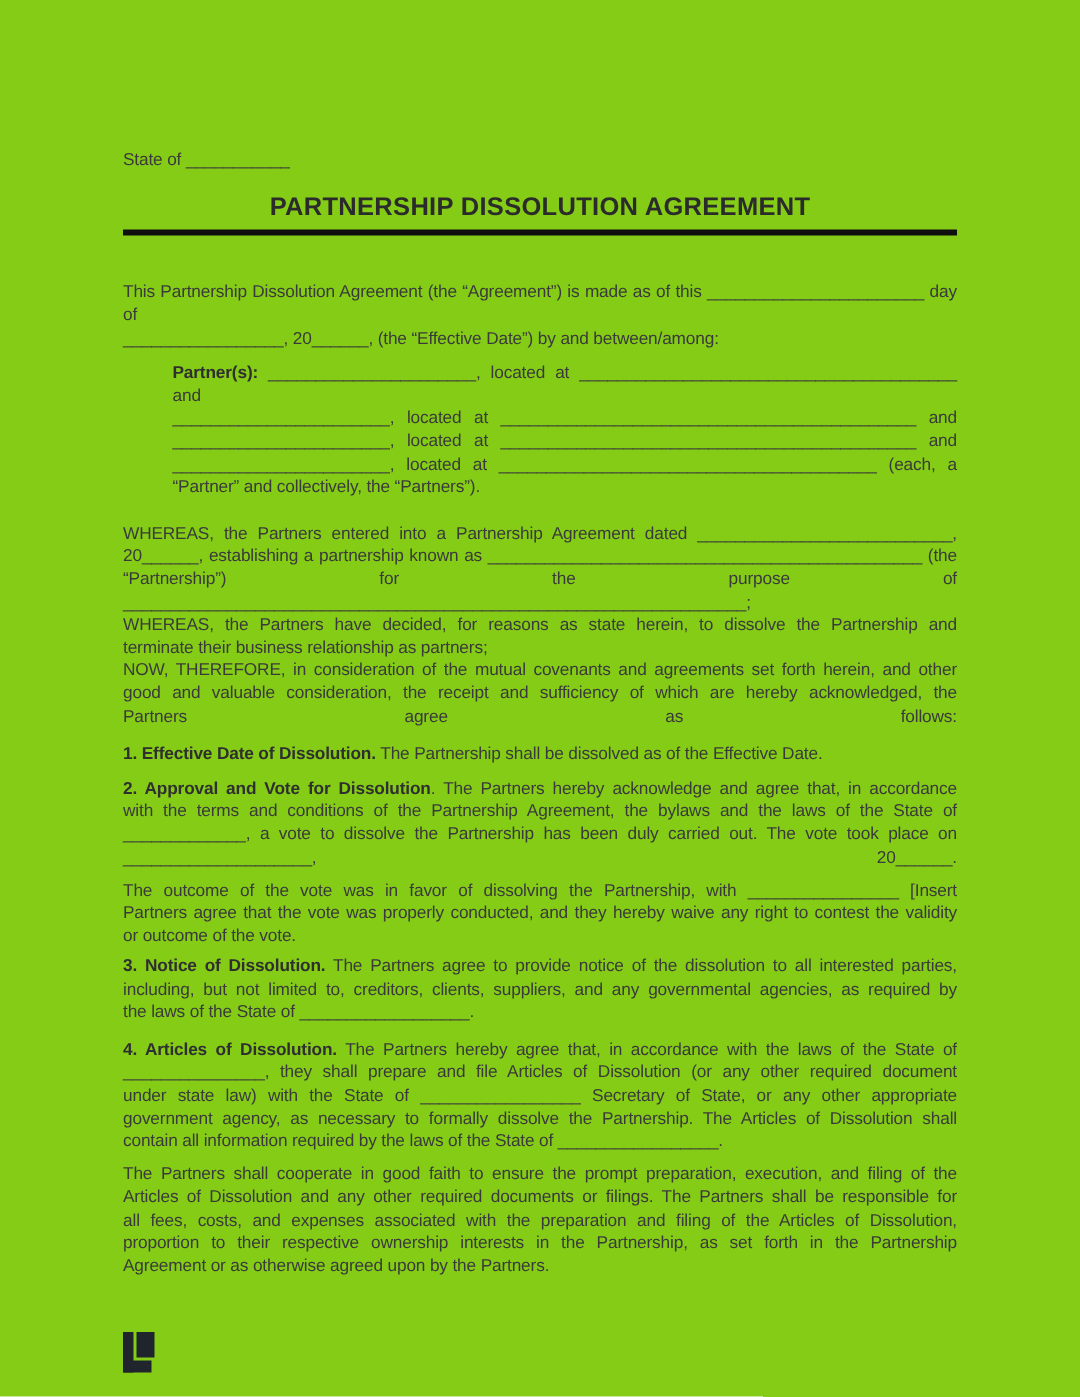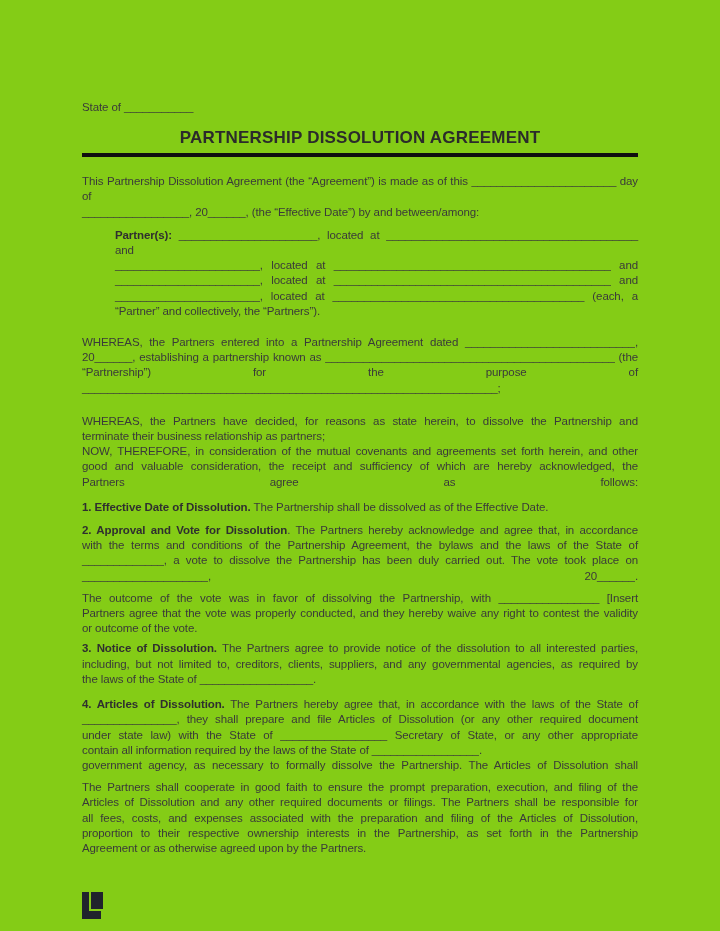--- a/index.html
+++ b/index.html
@@ -36,24 +36,24 @@
     color:#2b2b2b;
     letter-spacing:0.2px;
     line-height:22px;
   }
   .title-rule{
     margin-top:4px;
     height:4px;
     background:#0f0f0f;
     border:none;
   }
-  .intro{margin-top:17px;}
+  .intro{margin-top:31px;}
   .partners{margin-top:8px;margin-left:33px;}
   .whereas1{margin-top:16px;}
-  .whereas2{margin-top:18px;}
+  .whereas2{margin-top:0;}
   .nowt{}
   .s1{margin-top:10px;}
   .s2{margin-top:8px;}
   .outcome{margin-top:7px;}
   .s3{margin-top:5px;}
   .s4{margin-top:10px;}
   .coop{margin-top:7px;}
   
   .logo{
     position:relative;
@@ -126,22 +126,22 @@
     <div class="s3">
       <div class="line jl"><b>3. Notice of Dissolution.</b><span> The Partners agree to provide notice of the dissolution to all interested parties,</span></div>
       <div class="line jl">including, but not limited to, creditors, clients, suppliers, and any governmental agencies, as required by</div>
       <div class="line ln">the laws of the State of __________________.</div>
     </div>
 
     <div class="s4">
       <div class="line jl"><b>4. Articles of Dissolution.</b><span> The Partners hereby agree that, in accordance with the laws of the State of</span></div>
       <div class="line jl">_______________, they shall prepare and file Articles of Dissolution (or any other required document</div>
       <div class="line jl">under state law) with the State of _________________ Secretary of State, or any other appropriate</div>
+      <div class="line jl">government agency, as necessary to formally dissolve the Partnership. The Articles of Dissolution shall</div>
       <div class="line ln">contain all information required by the laws of the State of _________________.</div>
-      <div class="line jl">government agency, as necessary to formally dissolve the Partnership. The Articles of Dissolution shall</div>
     </div>
 
     <div class="coop">
       <div class="line jl">The Partners shall cooperate in good faith to ensure the prompt preparation, execution, and filing of the</div>
       <div class="line jl">Articles of Dissolution and any other required documents or filings. The Partners shall be responsible for</div>
       <div class="line jl">all fees, costs, and expenses associated with the preparation and filing of the Articles of Dissolution,</div>
       <div class="line jl">proportion to their respective ownership interests in the Partnership, as set forth in the Partnership</div>
       <div class="line ln">Agreement or as otherwise agreed upon by the Partners.</div>
     </div>
 

